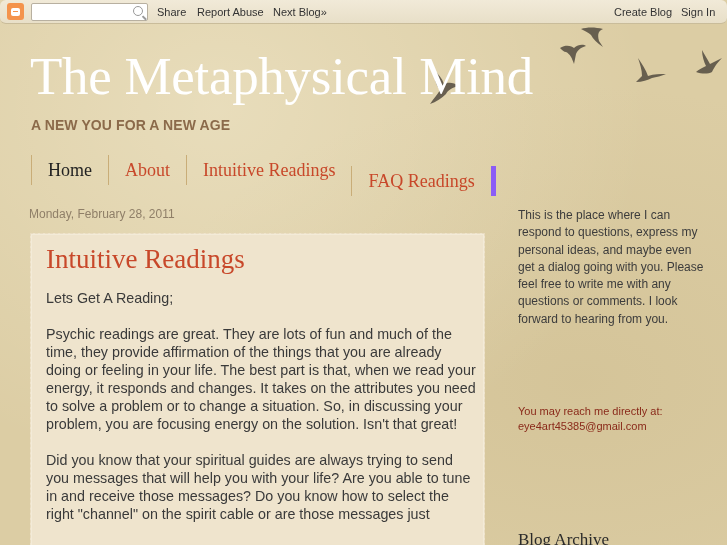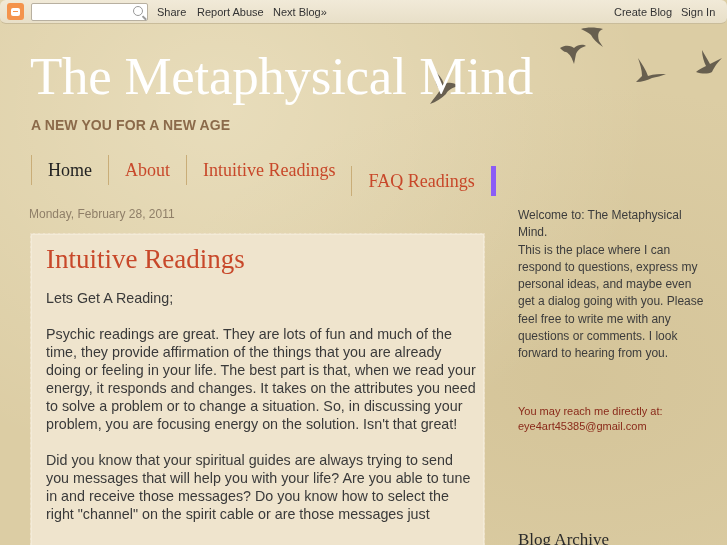--- a/index.html
+++ b/index.html
@@ -145,20 +145,19 @@
 <div class="post">
   <div class="post-title">Intuitive Readings</div>
   <div class="post-body">
     <p>Lets Get A Reading;</p>
     <p>Psychic readings are great. They are lots of fun and much of the time, they provide affirmation of the things that you are already doing or feeling in your life. The best part is that, when we read your energy, it responds and changes. It takes on the attributes you need to solve a problem or to change a situation.  So, in discussing your problem, you are focusing energy on the solution.  Isn't that great!</p>
     <p>Did you know that your spiritual guides are always trying to send you messages that will help you with your life? Are you able to tune in and receive those messages? Do you know how to select the right "channel" on the spirit cable or are those messages just</p>
   </div>
 </div>
 
 <div class="sidebar">
-  <div>Welcome to: The Metaphysical Mind.</div>
   <div>This is the place where I can respond to questions, express my personal ideas, and maybe even get a dialog going with you. Please feel free to write me with any questions or comments. I look forward to hearing from you.</div>
 </div>
 <div class="contact">
   <div>You may reach me directly at:</div>
   <div>eye4art45385@gmail.com</div>
 </div>
 <div class="archive-title">Blog Archive</div>
 
 </body></html>

